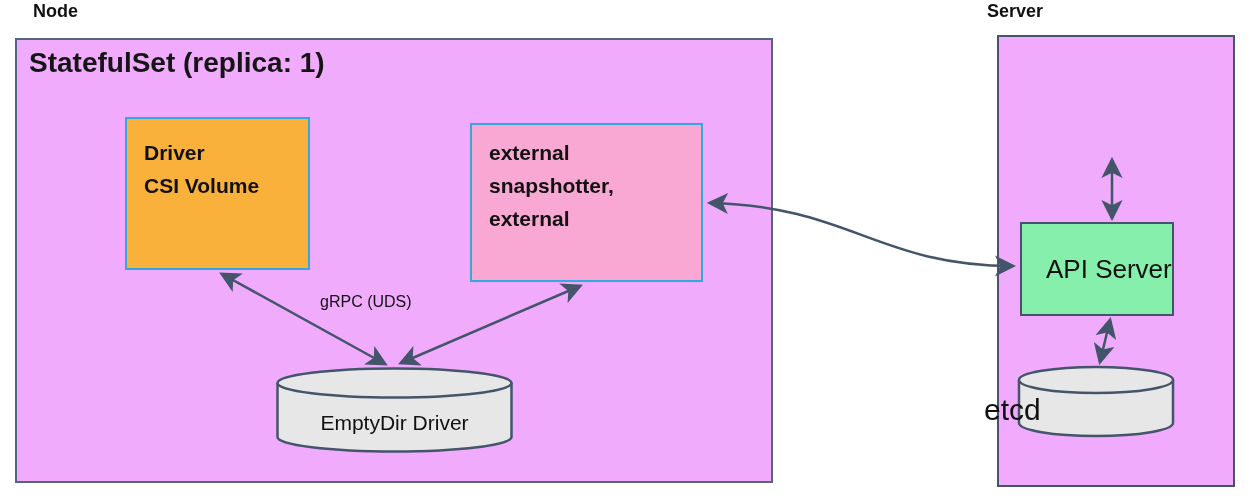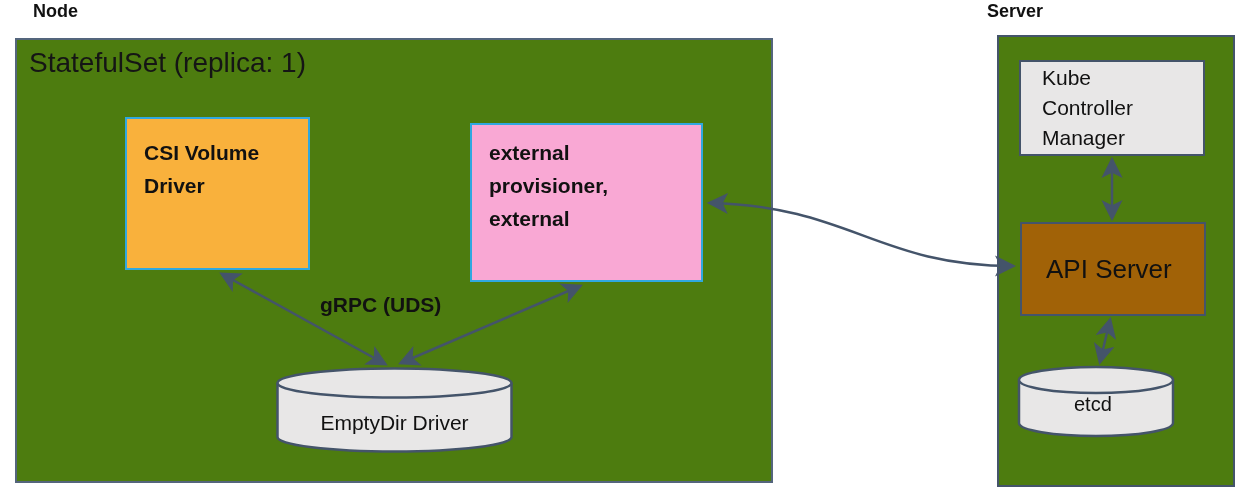--- a/index.html
+++ b/index.html
@@ -20,21 +20,22 @@
     font-size: 18px;
     font-weight: bold;
     color: #111111;
     white-space: nowrap;
   }
   .node-label   { left: 17px;  top: 1px; margin-left: 16px; }
   .master-label { left: 987px; top: 1px; }
 
   .outer-box {
     position: absolute;
-    background: #4d7c0f;
+    background: #f0abfc;
+    font-weight: bold;
   }
   .statefulset-box {
     left: 15px; top: 38px;
     width: 758px; height: 445px;
     border: 2px solid #54657c;
   }
   .statefulset-title {
     position: absolute;
     left: 12px; top: 7px;
     font-size: 28px;
@@ -74,48 +75,48 @@
   .kcm-box {
     left: 1019px; top: 60px;
     width: 186px; height: 96px;
     background: #E8E7E7;
     border: 2px solid #44546A;
     padding: 1px 0 0 21px;
     line-height: 30px;
   }
   .api-box {
     left: 1020px; top: 222px;
-    width: 186px; height: 94px;
-    background: #a16207;
+    width: 154px; height: 94px;
+    background: #86efac;
     border: 2px solid #44546A;
     display: flex;
     align-items: center;
     padding-left: 24px;
     font-size: 26px;
   }
 
   .float-label {
     position: absolute;
     white-space: nowrap;
     color: #111111;
   }
   .grpc-label {
     left: 320px; top: 293px;
-    font-size: 21px;
-    font-weight: bold;
+    font-size: 16px;
+    font-weight: normal;
   }
   .emptydir-label {
     left: 277px; top: 411px;
     width: 235px;
     text-align: center;
     font-size: 21px;
   }
   .etcd-label {
-    left: 1074px; top: 393px;
-    font-size: 20px;
+    left: 984px; top: 393px;
+    font-size: 30px;
   }
 
   svg.overlay {
     position: absolute;
     left: 0; top: 0;
     width: 1250px; height: 496px;
     pointer-events: none;
   }
 </style>
 </head>
@@ -126,35 +127,30 @@
   <div class="section-label node-label">Node</div>
   <div class="section-label master-label">Server</div>
 
   <div class="outer-box statefulset-box">
     <div class="statefulset-title">StatefulSet (replica: 1)</div>
   </div>
 
   <div class="outer-box master-box"></div>
 
   <div class="inner-box csi-box">
+    <span class="line">Driver</span>
     <span class="line">CSI Volume</span>
-    <span class="line">Driver</span>
   </div>
 
   <div class="inner-box sidecar-box">
     <span class="line">external</span>
-    <span class="line">provisioner,</span>
+    <span class="line">snapshotter,</span>
     <span class="line">external</span>
   </div>
 
-  <div class="inner-box kcm-box">
-    <span class="line">Kube</span>
-    <span class="line">Controller</span>
-    <span class="line">Manager</span>
-  </div>
 
   <div class="inner-box api-box">
     <span>API Server</span>
   </div>
 
   <svg class="overlay" viewBox="0 0 1250 496">
     <defs>
       <marker id="arrow" viewBox="0 0 10 10" refX="8.5" refY="5" markerWidth="8.5" markerHeight="8.5" orient="auto-start-reverse">
         <path d="M0,0 L10,5 L0,10 L2.5,5 z" fill="#44546A"></path>
       </marker>

